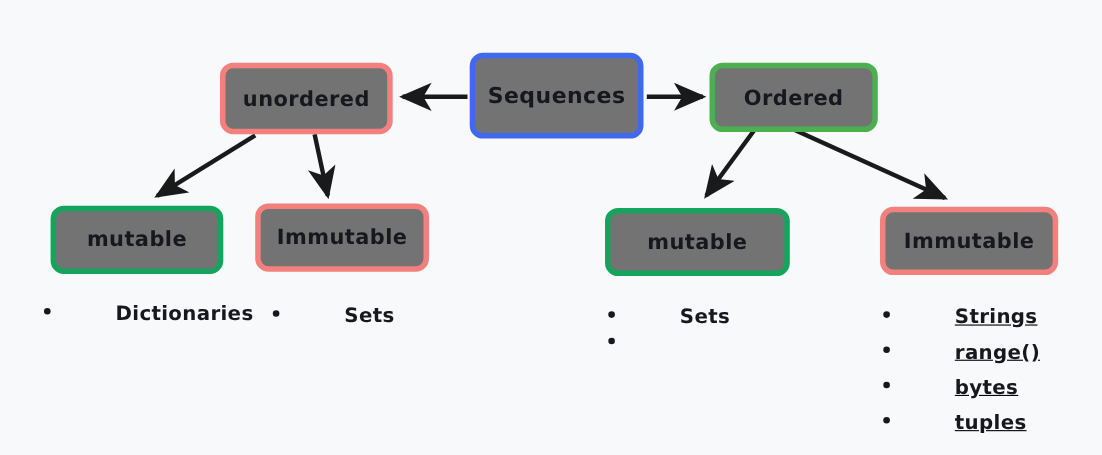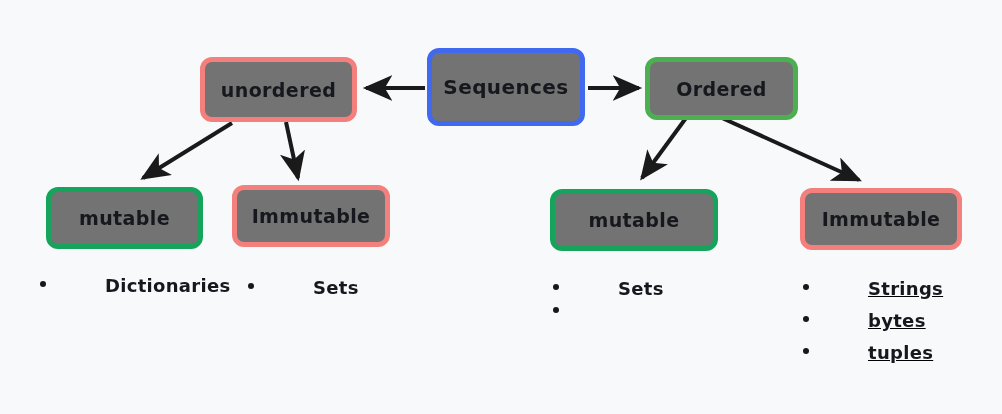--- a/index.html
+++ b/index.html
@@ -157,20 +157,24 @@
     </li>
   </ul>
 
   <ul class="bullet-list" style="left:803px; top:280px;text-decoration:underline;">
     <li>
       <span class="bullet-dot"></span>
       <span>Strings</span>
     </li>
     <li>
       <span class="bullet-dot"></span>
+      <span>range()</span>
+    </li>
+    <li>
+      <span class="bullet-dot"></span>
       <span>bytes</span>
     </li>
     <li>
       <span class="bullet-dot"></span>
       <span>tuples</span>
     </li>
   </ul>
 
 </div>
 

